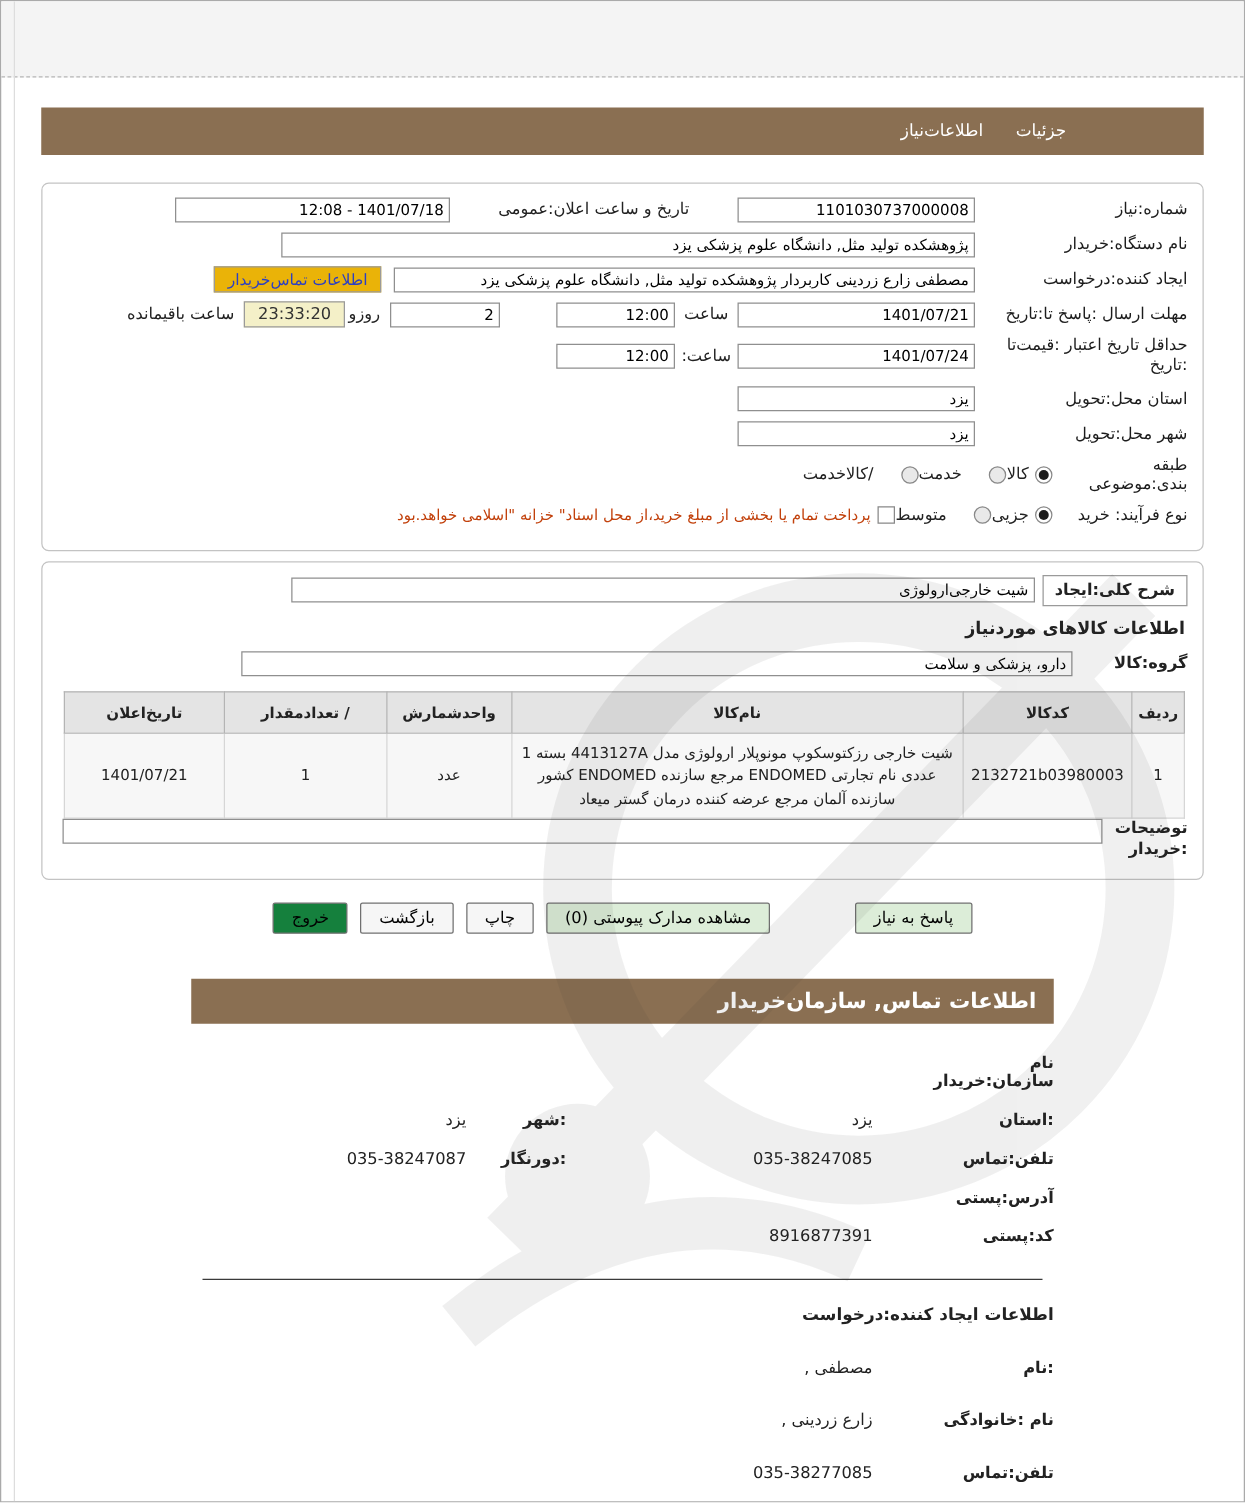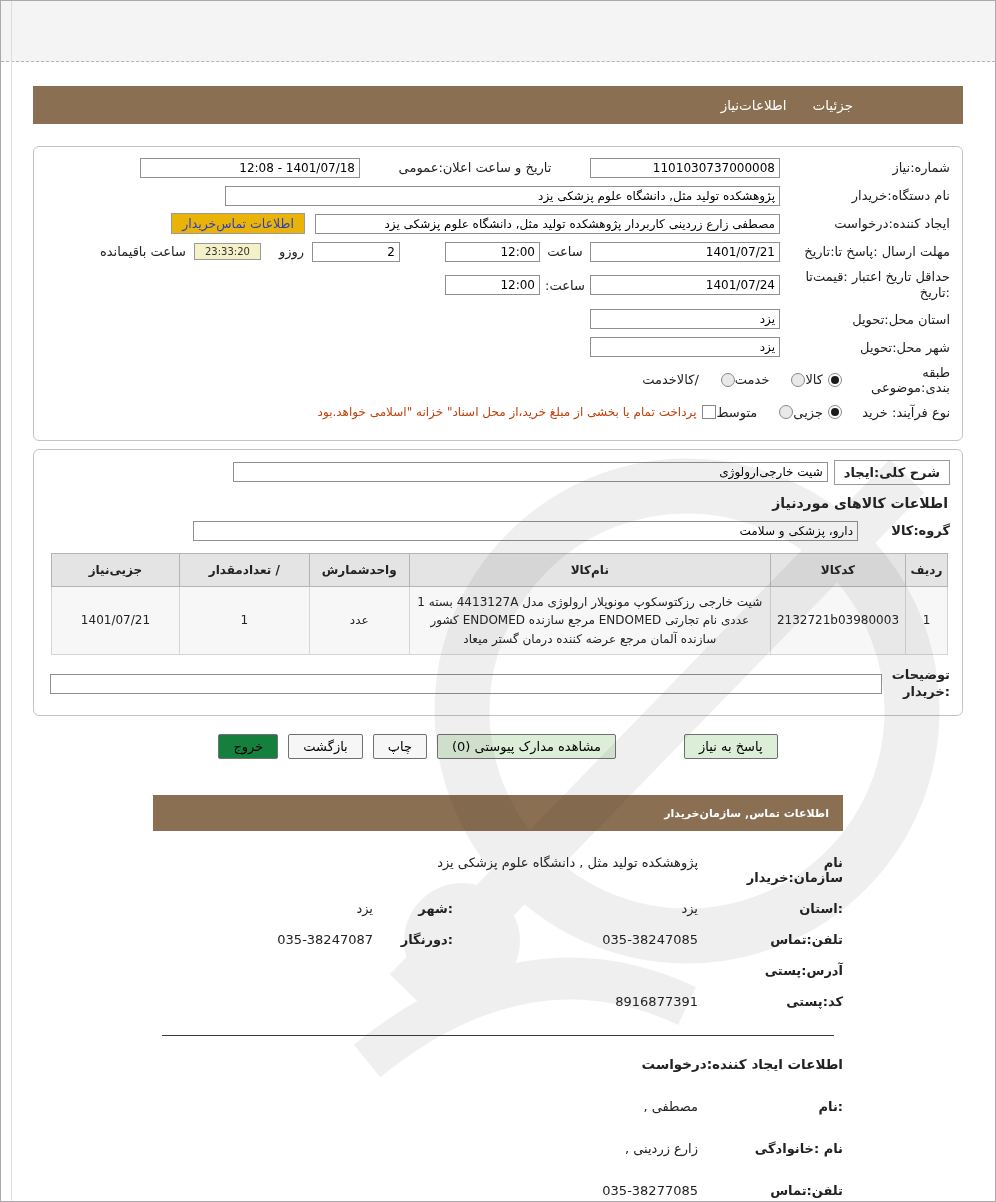--- a/index.html
+++ b/index.html
@@ -26,22 +26,22 @@
   .f-label.two-line{line-height:1.25;}
   .mid-label{flex:0 0 230px;text-align:center;}
   .inp{border:1px solid #8f8f8f;background:#fff;height:18px;font-size:12px;
        font-family:"DejaVu Sans",sans-serif;padding:0 4px;box-sizing:content-box;
        text-align:right;}
   .w180{width:180px;} .w210{width:210px;} .w545{width:545px;} .w455{width:455px;}
   .w85{width:85px;} .w78{width:78px;} .w585{width:585px;} .w655{width:655px;}
   .gap45{margin-right:45px;}
   .unit{flex:0 0 50px;text-align:center;}
   .small-txt{margin-right:8px;}
-  .countdown{margin-right:18px;background:#f4f0c8;border:1px solid #9a9a9a;
-             padding:2px 10px;font-size:10px;color:#333;}
+  .countdown{margin-right:3px;background:#f4f0c8;border:1px solid #9a9a9a;
+             padding:2px 10px;font-size:13px;color:#333;}
   .link-box{margin-right:10px;border:1px solid #9a9a9a;padding:2px 10px;
             color:#2b3fc4;font-size:12.5px;cursor:pointer;background:#eab308;}
 
   .radio{display:inline-block;width:12px;height:12px;border:1px solid #888;
          border-radius:50%;background:#e9e9e9;position:relative;margin-left:5px;
          vertical-align:middle;cursor:pointer;flex:0 0 auto;}
   .radio.checked{background:#fff;}
   .radio.checked::after{content:"";position:absolute;top:2px;left:2px;right:2px;bottom:2px;
          background:#1c1c1c;border-radius:50%;}
   .opt-label{margin-left:22px;}
@@ -57,36 +57,36 @@
   .group-row{display:flex;align-items:center;margin-bottom:12px;font-size:13px;}
   .group-label{font-weight:bold;flex:0 0 92px;}
 
   table.goods{border-collapse:collapse;width:897px;margin:4px 2px 0 0;font-size:12px;}
   table.goods th{background:#e4e4e4;border:1px solid #b4b4b4;font-weight:bold;
                  height:28px;padding:2px 4px;}
   table.goods td{background:#f7f7f7;border:1px solid #d6d6d6;border-top:1px solid #b4b4b4;
                  text-align:center;padding:6px 6px;vertical-align:middle;}
   td.name-cell{line-height:1.55;}
 
-  .notes-row{display:flex;align-items:center;margin-top:12px;}
+  .notes-row{display:flex;}
   .notes-label{flex:0 0 62px;font-weight:bold;font-size:13px;line-height:1.3;text-align:right;}
   .notes-input{flex:1;margin-left:4px;margin-right:6px;}
 
   
   .btn-row{display:flex;justify-content:center;align-items:center;margin-top:18px;gap:10px;}
   .btn{border:1px solid #707070;border-radius:2px;padding:4px 14px;font-size:13px;
        font-family:"DejaVu Sans",sans-serif;background:#f6f6f6;cursor:pointer;white-space:nowrap;}
   .btn.green{background:#dcedd8;}
   .btn.pink{background:#15803d;}
   .btn.respond{margin-left:58px;}
 
   
   .bar2{width:690px;margin:36px auto 0;height:36px;background:#8a6f52;color:#fff;
         display:flex;align-items:center;padding-right:14px;box-sizing:border-box;
-        font-weight:bold;font-size:11px;}
+        font-weight:bold;font-size:17px;}
   .c-wrap{width:690px;margin:24px auto 0;font-size:13px;}
   .c-row{display:flex;align-items:flex-start;margin-bottom:16px;}
   .c-label{flex:0 0 110px;font-weight:bold;}
   .c-val{flex:0 0 245px;padding-right:35px;text-align:right;box-sizing:content-box;}
   .c-val.wide{flex:1;}
   .c-label2{flex:0 0 70px;font-weight:bold;}
   .c-val2{padding-right:10px;}
   .rule{width:672px;margin:26px auto 0;border-top:1px solid #3a3a3a;}
   .creator-head{width:690px;margin:20px auto 0;font-weight:bold;font-size:13.5px;text-align:right;}
   .cr-row{display:flex;align-items:center;margin-top:27px;}
@@ -201,21 +201,21 @@
           <col style="width:130px">
           <col style="width:128px">
       </colgroup>
       <thead>
         <tr>
           <th>ردیف</th>
           <th>کدکالا</th>
           <th>نام‌کالا</th>
           <th>واحدشمارش</th>
           <th>/ تعدادمقدار</th>
-          <th>جزیی‌نیاز</th>
+          <th>تاریخ‌اعلان</th>
         </tr>
       </thead>
       <tbody>
         <tr>
           <td>1</td>
           <td>2132721b03980003</td>
           <td class="name-cell">شیت خارجی رزکتوسکوپ مونوپلار ارولوژی مدل 4413127A بسته 1 عددی نام تجارتی ENDOMED مرجع سازنده ENDOMED کشور سازنده آلمان مرجع عرضه کننده درمان گستر میعاد</td>
           <td>عدد</td>
           <td>1</td>
           <td>1401/07/21</td>
@@ -240,21 +240,20 @@
     <button class="btn pink">خروج</button>
   </div>
 
   <div class="bar2">
     <span>اطلاعات  تماس, سازمان‌خریدار</span>
   </div>
 
   <div class="c-wrap">
     <div class="c-row">
       <span class="c-label">نام سازمان:خریدار</span>
-      <span class="c-val wide">پژوهشکده تولید مثل , دانشگاه علوم پزشکی یزد</span>
     </div>
     <div class="c-row">
       <span class="c-label">:استان</span>
       <span class="c-val">یزد</span>
       <span class="c-label2">:شهر</span>
       <span class="c-val2">یزد</span>
     </div>
     <div class="c-row">
       <span class="c-label">تلفن:تماس</span>
       <span class="c-val">035-38247085</span>

